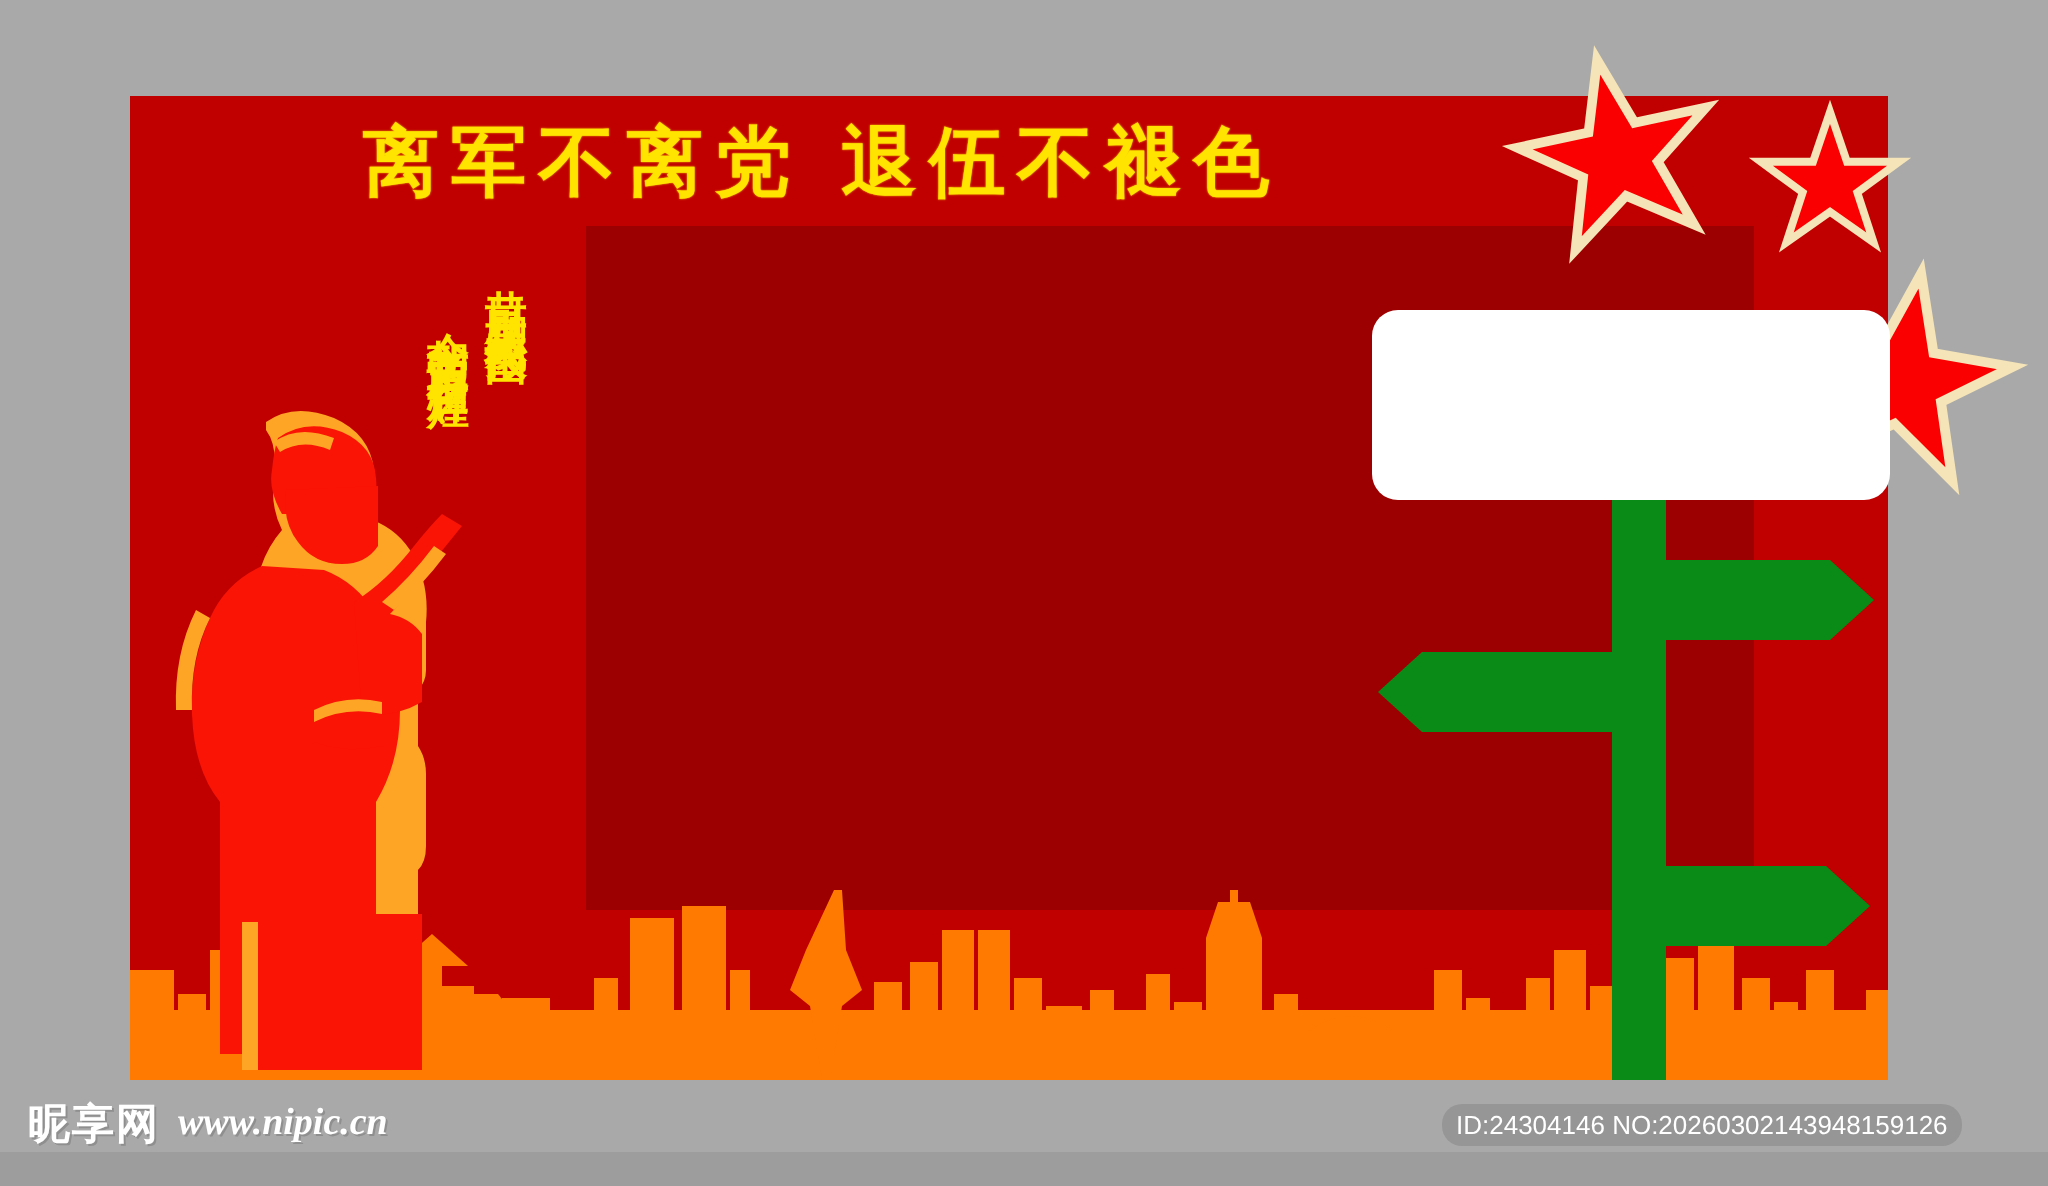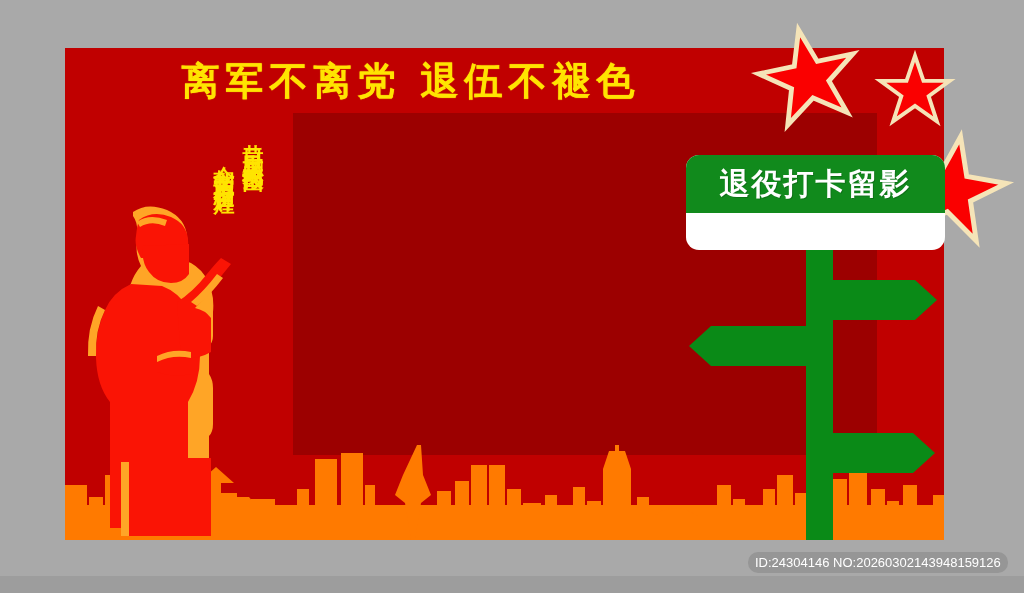--- a/index.html
+++ b/index.html
@@ -108,21 +108,21 @@
     color:#ffffff;font-weight:bold;font-size:21px;letter-spacing:1px;
     font-family:"DejaVu Sans","Liberation Sans",sans-serif;
     text-shadow:1px 1px 0 #8f8f8f;
   }
   .wm-url{
     color:#ffffff;font-style:italic;font-weight:bold;font-size:19px;
     font-family:"Liberation Serif","DejaVu Serif",serif;
     text-shadow:1px 1px 0 #8f8f8f;
   }
   .idbox{
-    position:absolute;left:748px;top:552px;z-index:22;
+    position:absolute;left:721px;top:552px;z-index:22;
     background:#969696;color:#ffffff;font-size:13px;padding:3px 7px;
     font-family:"Liberation Sans","DejaVu Sans",sans-serif;white-space:nowrap;border-radius:10px;
   }
 </style>
 </head>
 <body>
 
 <div id="stage">
 
   <div class="poster">
@@ -260,24 +260,25 @@
       <polygon points="0,-56 13.2,-17.3 54,-17.3 21.3,6.6 34,45.3 0,21.5 -34,45.3 -21.3,6.6 -54,-17.3 -13.2,-17.3" transform="rotate(10)" fill="#fa0000" stroke="#f5e4b8" stroke-width="5"></polygon>
     </svg>
   </div>
 
   <div class="headline">离军不离党  退伍不褪色</div>
 
   <div class="couplet right">昔日励志从戎报国</div>
   <div class="couplet left">今朝荣归再创辉煌</div>
 
   <div class="card">
-    <div class="card-top">
-      <span class="card-title">退役打卡留影</span>
-    </div>
   </div>
 
   <div class="footer-bar"></div>
   <div class="footer-strip"></div>
 
+  <div class="watermark">
+    <span class="wm-logo">昵享网</span>
+    <span class="wm-url">www.nipic.cn</span>
+  </div>
 
   <div class="idbox">ID:24304146 NO:20260302143948159126</div>
 
 </div>
 
 </body></html>

